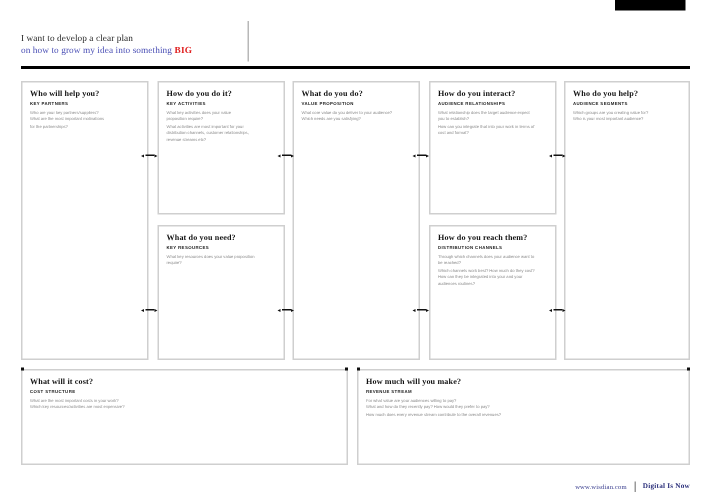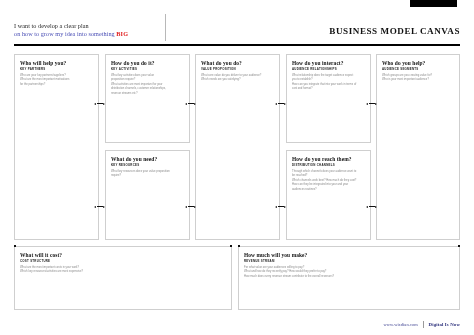--- a/index.html
+++ b/index.html
@@ -171,21 +171,20 @@
 
   <div class="topbar-black"></div>
 
   <div class="header-tagline">
     <div class="tagline-line1">I want to develop a clear plan</div>
     <div class="tagline-line2"><span>on how to grow my idea into something </span><span class="tagline-big">BIG</span></div>
   </div>
 
   <div class="header-divider"></div>
 
-  <div class="canvas-title">BUSINESS MODEL CANVAS</div>
 
   <div class="rule-black"></div>
 
   <div class="block" style="left:14px; top:54px; width:85px; height:186px;">
     <div class="block-title">Who will help you?</div>
     <div class="block-sub">KEY PARTNERS</div>
     <div class="block-prompts">
       <span class="prompt-line">Who are your key partners/suppliers?</span>
       <span class="prompt-line">What are the most important motivations</span>
       <span class="prompt-line">for the partnerships?</span>

